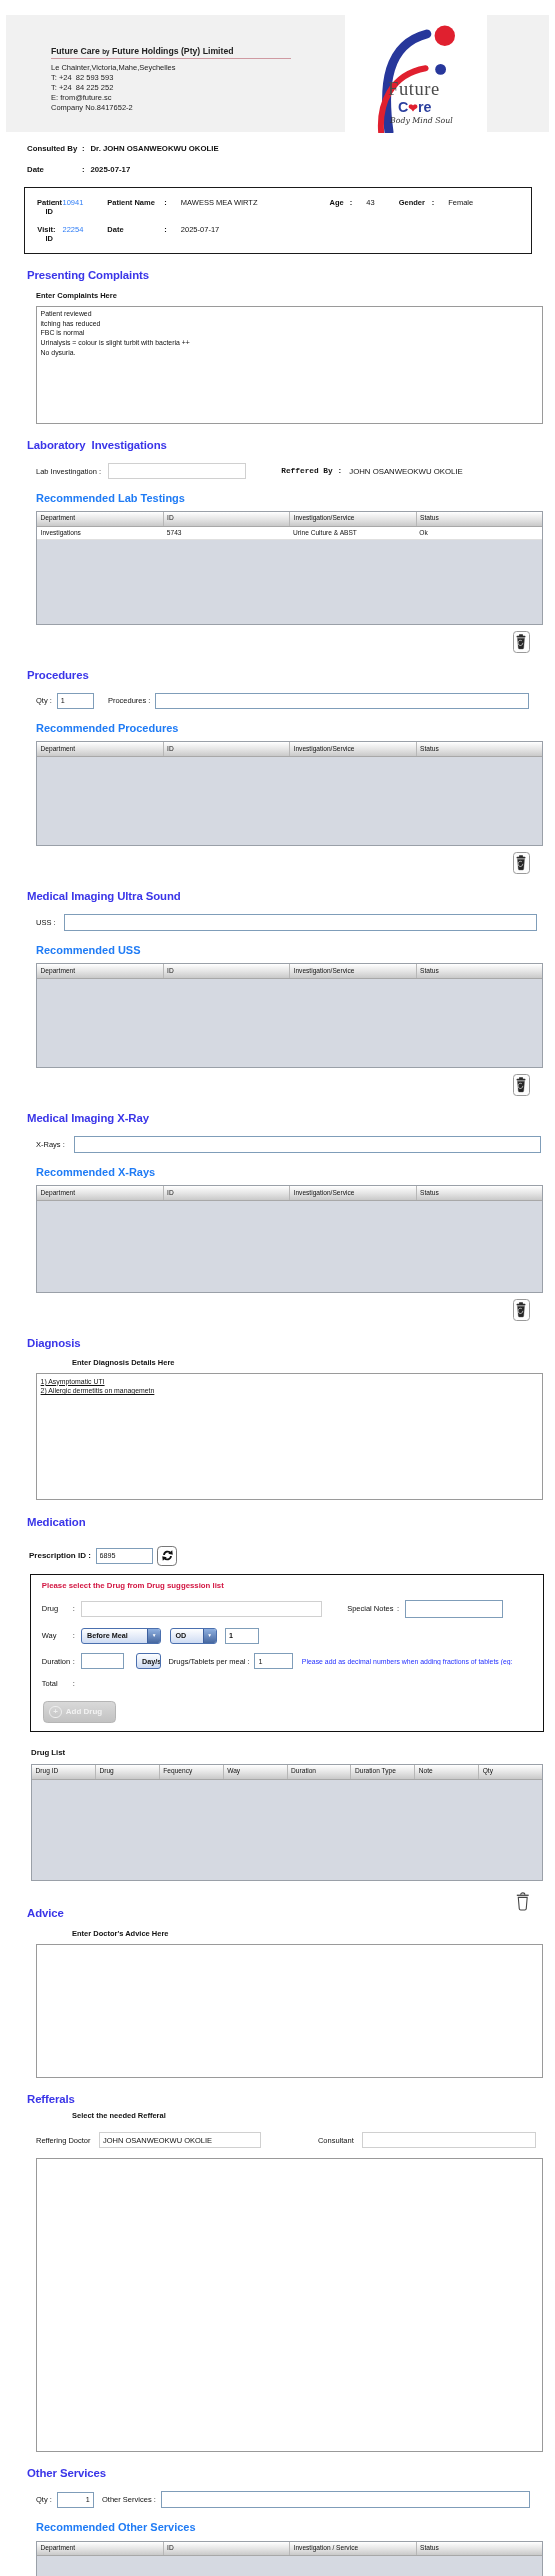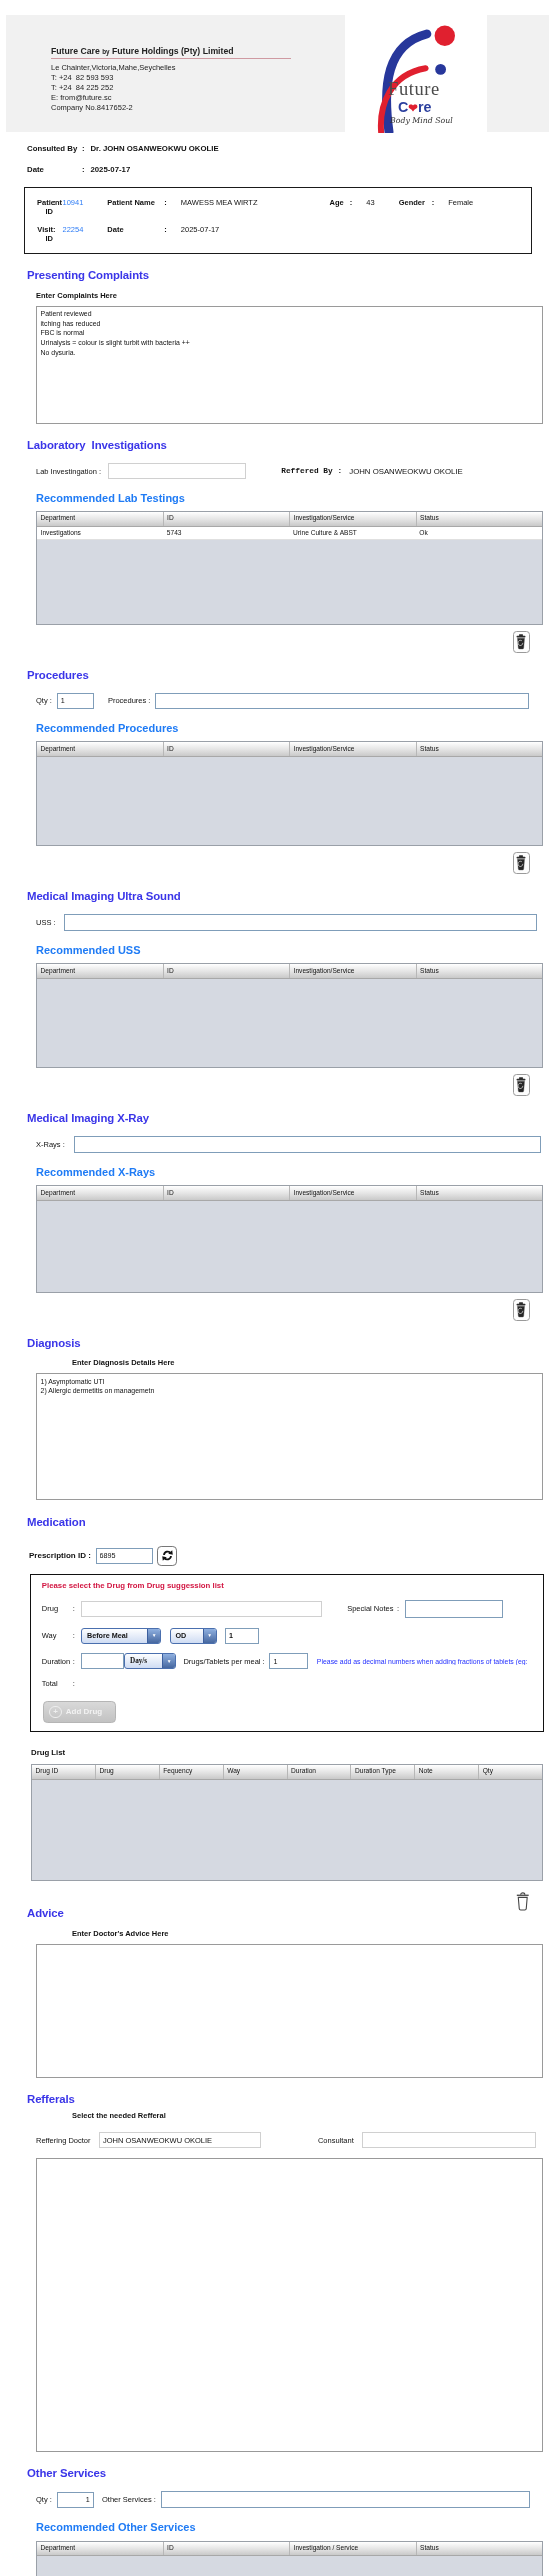--- a/index.html
+++ b/index.html
@@ -37,21 +37,21 @@
   .sp1{width:72px;}.sp3{width:24px;}
 
   
   .sec-title{margin:15.5px 0 0 27px;font-size:11.4px;font-weight:bold;color:#3a35e8;letter-spacing:-0.1px;white-space:pre;}
   .sub-black{margin:9.6px 0 0 36px;font-size:7.5px;font-weight:bold;color:#111;}
   .sub-black.lite{font-weight:bold;padding-left:36px;}
   .sub-blue{margin:13px 0 0 36px;font-size:11px;font-weight:bold;color:#1f7bf5;}
   .big-text{display:block;margin:6px 0 0 36px;width:498px;border:0.6px solid #9a9a9a;background:#fff;
             font-family:"Liberation Sans",sans-serif;font-size:6.9px;line-height:9.6px;padding:2.4px 3.6px;resize:none;color:#111;}
   .ta-complaints{height:111px;}
-  .ta-diagnosis{height:120px;}
+  .ta-diagnosis{height:120px;text-decoration:underline;}
   .ta-advice{height:127px;}
 
   .field-row{display:flex;align-items:center;margin:12px 0 0 36px;font-size:7.5px;}
   .f-lab{font-weight:normal;}
   .win-input{border:0.6px solid #7f9db9;font-size:7.2px;padding:1.2px 3px;height:11.4px;background:#fff;
              font-family:"Liberation Sans",sans-serif;color:#111;box-sizing:content-box;}
   .inset{border:1.2px groove #d0d0d0;}
   .referred{display:flex;align-items:center;margin-left:35px;font-size:7.8px;}
   .referred .rlab{font-weight:bold;font-family:Liberation Mono, monospace;}
   .referred .rval{margin-left:7.2px;}
@@ -88,21 +88,21 @@
   .snotes-input{width:90px;height:14.3px;}
   .combo{display:inline-flex;align-items:center;height:15.5px;border:0.6px solid #4a6fae;border-radius:3px;
          background:linear-gradient(#fdfeff,#cfdcf3);overflow:hidden;cursor:pointer;box-sizing:border-box;}
   .combo-text{padding:0 4.8px;font-size:7.2px;font-weight:bold;color:#111;flex:1;white-space:nowrap;}
   .combo-arrow{width:12px;height:100%;background:linear-gradient(#8fb0e0,#46679f);color:#fff;font-size:4.8px;
                display:flex;align-items:center;justify-content:center;border-left:0.6px solid #3c5f9e;flex:none;}
   .combo-way{width:80px;}
   .combo-freq{width:47px;margin-left:8.4px;}
   .way-qty{width:26px;margin-left:8.4px;font-weight:bold;}
   .dur-input{width:35px;}
-  .combo-dur{width:52px;margin-left:0;font-family:Liberation Serif, serif;}
+  .combo-dur{width:25px;margin-left:12px;}
   .permeal-lab{margin-left:7.2px;}
   .permeal-input{width:31px;margin-left:4.8px;}
   .med-hint{flex:1;margin-left:8.4px;font-size:6.9px;color:#2330ff;white-space:nowrap;overflow:hidden;}
   .add-btn{display:flex;align-items:center;margin:13px 0 0 12px;width:71px;height:20.3px;border:0.6px solid #b5b5b5;border-radius:4.2px;
            background:linear-gradient(#d9d9d9,#c2c2c2);color:#f2f2f2;font-size:8px;font-weight:bold;cursor:default;}
   .add-plus{width:10.2px;height:10.2px;border:1.2px solid #eee;border-radius:50%;margin:0 4.2px 0 5.4px;
             display:flex;align-items:center;justify-content:center;font-size:7.8px;line-height:7.8px;color:#eee;}
   .druglist-lab{margin:15.5px 0 0 31px;font-size:7.8px;font-weight:bold;}
   .tbl.drug-tbl{margin-left:31px;width:512px;}
   .ref-row{display:flex;align-items:center;margin:12px 0 0 36px;font-size:7.5px;}

